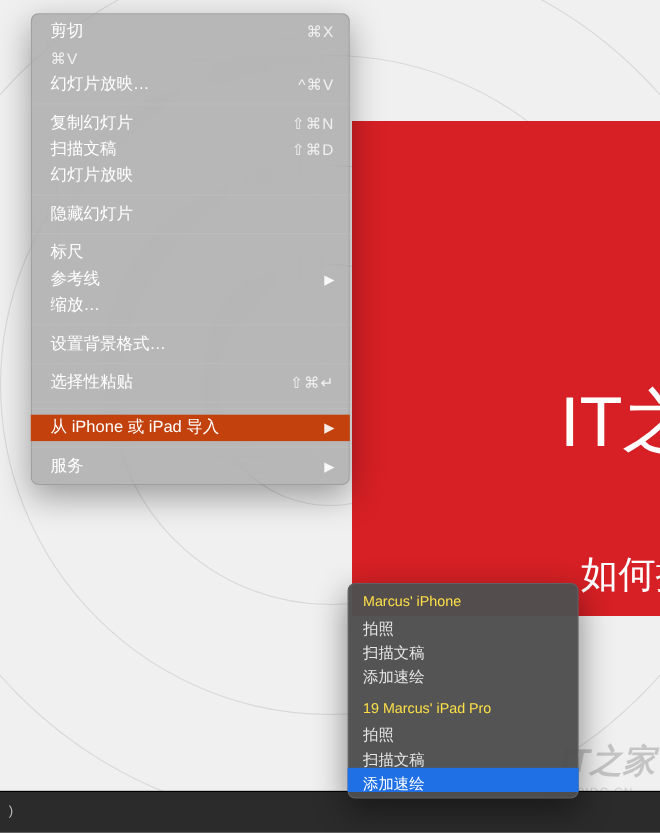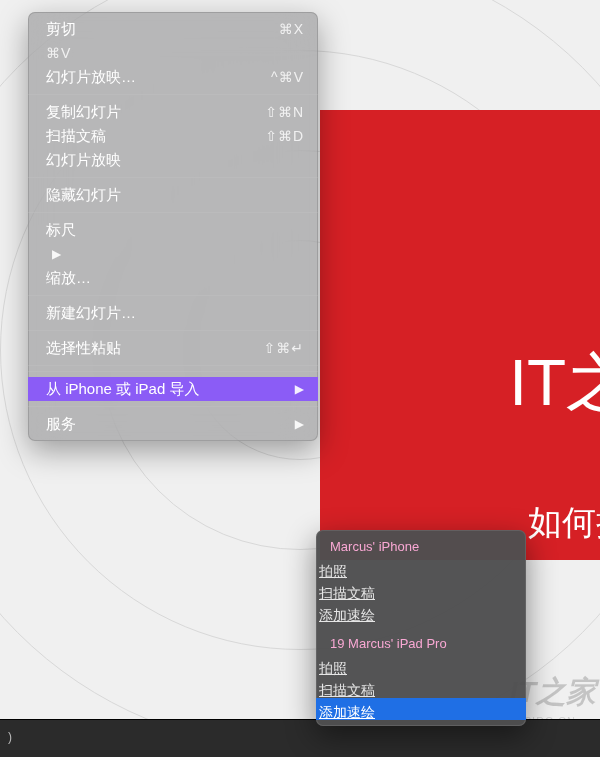--- a/index.html
+++ b/index.html
@@ -96,45 +96,44 @@
   }
   .menu-item .label { flex: 1; }
   .menu-item .short { color: rgba(255,255,255,0.8); font-size: 14px; letter-spacing: 1px; }
   .menu-item .arrow { color: rgba(255,255,255,0.9); font-size: 12px; margin-left: 6px; }
   .menu-sep {
     height: 1px;
     background: rgba(200,200,200,0.25);
     margin: 5px 0;
   }
   .menu-item.selected {
-    background: #8b5cf6;
+    background: #c2410c;
   }
 
   
   .submenu {
     position: absolute;
     left: 316px; top: 530px;
     width: 210px;
     background: rgba(78,78,80,0.97);
     border-radius: 7px;
     box-shadow: 0 10px 30px rgba(0,0,0,0.45), 0 0 0 1px rgba(120,120,120,0.45) inset;
     padding: 6px 0;
     color: #e6e6e6;
     font-size: 14px;
   }
   .submenu .header {
-    color: #f9a8d4;
+    color: #fde047;
     padding: 3px 14px;
     font-size: 13px;
   }
   .submenu .sitem {
-    padding: 3px 3px;
+    padding: 3px 14px;
     height: 22px;
     line-height: 22px;
-    text-decoration: underline;
   }
   .submenu .sitem.selected {
     background: #1f6fe5;
     color: #fff;
   }
   .submenu .sep {
     height: 10px;
   }
 </style>
 </head>
@@ -196,30 +195,31 @@
     <div class="menu-item">
       <span class="label">隐藏幻灯片</span>
     </div>
 
     <div class="menu-sep"></div>
 
     <div class="menu-item">
       <span class="label">标尺</span>
     </div>
     <div class="menu-item">
+      <span class="label">参考线</span>
       <span class="arrow">▶</span>
     </div>
     <div class="menu-item">
       <span class="label">缩放…</span>
     </div>
 
     <div class="menu-sep"></div>
 
     <div class="menu-item">
-      <span class="label">新建幻灯片…</span>
+      <span class="label">设置背景格式…</span>
     </div>
 
     <div class="menu-sep"></div>
 
     <div class="menu-item">
       <span class="label">选择性粘贴</span>
       <span class="short">⇧⌘↵</span>
     </div>
 
     <div class="menu-sep"></div>

